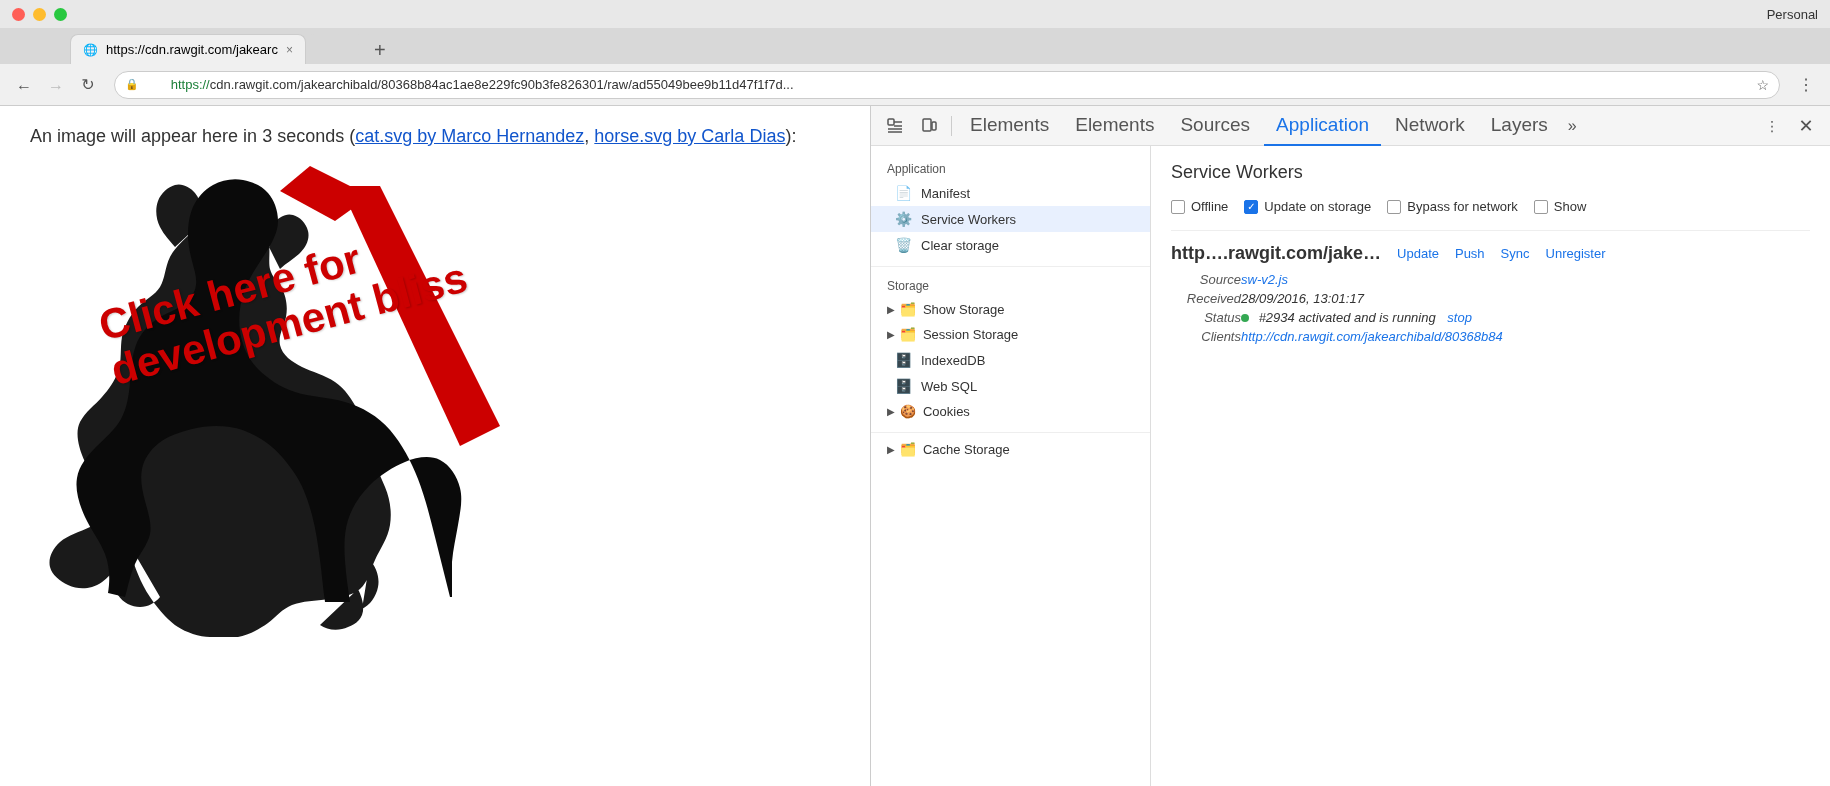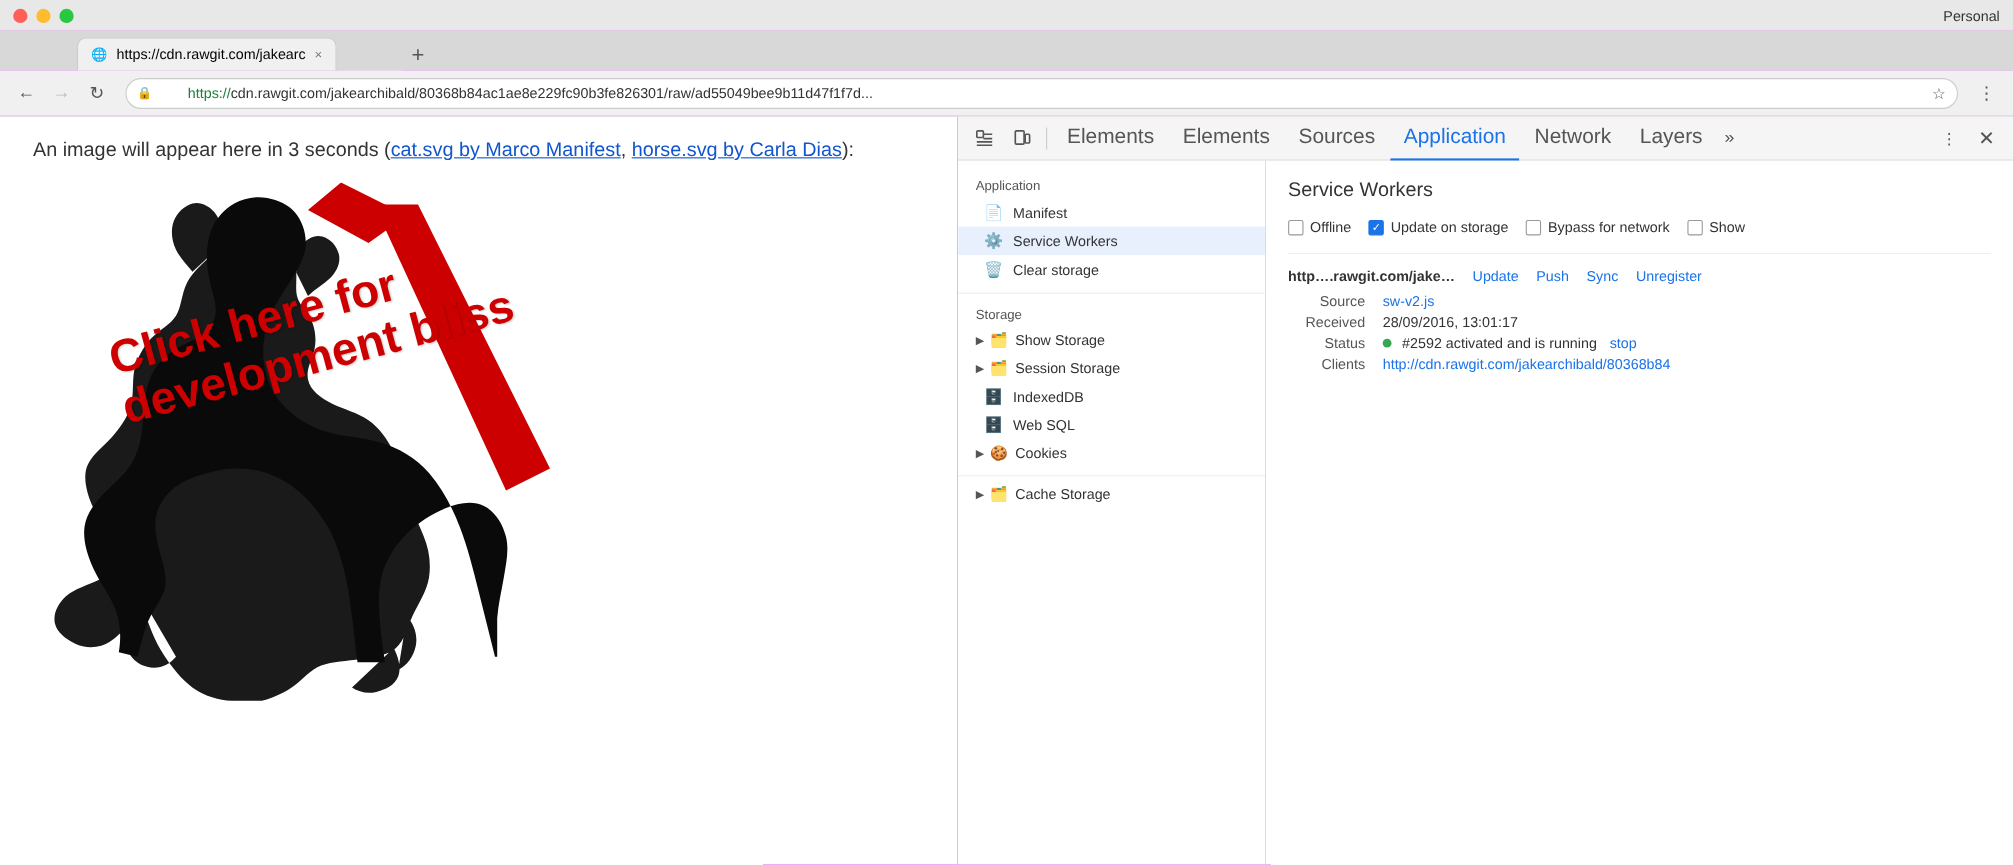--- a/index.html
+++ b/index.html
@@ -1,19 +1,19 @@
 <!DOCTYPE html>
 <html><head>
   <meta charset="utf-8">
   <style>
     * { box-sizing: border-box; margin: 0; padding: 0; }
     body { font-family: -apple-system, BlinkMacSystemFont, 'Segoe UI', sans-serif; background: #f0f0f0; width: 1830px; height: 786px; overflow: hidden; }
 
     
-    .browser-window { width: 1830px; height: 786px; background: #d946ef; display: flex; flex-direction: column; }
+    .browser-window { width: 1830px; height: 786px; background: #14532d; display: flex; flex-direction: column; }
     .title-bar { height: 28px; background: #e8e8e8; display: flex; align-items: center; padding: 0 12px; justify-content: space-between; }
     .traffic-lights { display: flex; gap: 8px; }
     .traffic-light { width: 13px; height: 13px; border-radius: 50%; }
     .tl-red { background: #ff5f57; }
     .tl-yellow { background: #febc2e; }
     .tl-green { background: #28c840; }
     .title-bar-right { font-size: 13px; color: #333; }
 
     .toolbar { height: 42px; background: #f0f0f0; display: flex; align-items: center; padding: 0 10px; gap: 4px; border-bottom: 1px solid #ccc; }
     .nav-btn { width: 28px; height: 28px; display: flex; align-items: center; justify-content: center; cursor: pointer; color: #555; font-size: 16px; border: none; background: none; }
@@ -61,23 +61,23 @@
 
     
     .dt-main { flex: 1; background: white; overflow-y: auto; padding: 16px 20px; position: relative; }
     .dt-section-title { font-size: 18px; font-weight: 400; color: #333; margin-bottom: 16px; }
     .checkbox-row { display: flex; gap: 16px; margin-bottom: 16px; flex-wrap: wrap; }
     .checkbox-item { display: flex; align-items: center; gap: 6px; font-size: 13px; color: #333; }
     .cb { width: 14px; height: 14px; border: 1px solid #999; border-radius: 2px; background: white; cursor: pointer; display: flex; align-items: center; justify-content: center; }
     .cb.checked { background: #1a73e8; border-color: #1a73e8; color: white; font-size: 10px; }
     .sw-entry { margin-top: 8px; border-top: 1px solid #eee; padding-top: 12px; }
     .sw-url-row { display: flex; align-items: center; gap: 16px; margin-bottom: 8px; }
-    .sw-url { font-weight: 600; font-size: 13px; color: #333; }
+    .sw-url { font-weight: 600; font-size: 18px; color: #333; }
     .sw-action { font-size: 13px; color: #1a73e8; cursor: pointer; text-decoration: none; }
-    .sw-detail-row { display: flex; align-items: center; gap: 16px; margin-bottom: 4px; font-size: 13px; }
+    .sw-detail-row { display: flex; align-items: center; gap: 0; margin-bottom: 4px; font-size: 13px; font-style: italic; }
     .sw-label { color: #555; width: 70px; text-align: right; flex-shrink: 0; }
     .sw-value { color: #333; }
     .sw-link { color: #1a73e8; cursor: pointer; text-decoration: none; }
     .status-dot { display: inline-block; width: 8px; height: 8px; border-radius: 50%; background: #34a853; margin-right: 6px; }
     .stop-link { color: #1a73e8; cursor: pointer; margin-left: 8px; }
     .clients-row { color: #555; }
 
     
     .annotation-overlay { position: absolute; top: 0; left: 0; right: 0; bottom: 0; pointer-events: none; }
     .click-text { position: absolute; font-size: 42px; font-weight: 900; color: #cc0000; font-family: 'Comic Sans MS', cursive, sans-serif; transform: rotate(-15deg); text-shadow: 1px 1px 2px rgba(0,0,0,0.2); line-height: 1.1; }
@@ -120,21 +120,21 @@
       </span>
       <span class="star-icon">☆</span>
     </div>
     <button class="nav-btn">⋮</button>
   </div>
 
   <div class="main-content">
 
     <div class="page-content">
       <div class="page-text">
-        <span>An image will appear here in 3 seconds (</span><a>cat.svg by Marco Manifest</a><span>, </span><a>horse.svg by Carla Dias</a><span>):</span>
+        <span>An image will appear here in 3 seconds (</span><a>cat.svg by Marco Hernandez</a><span>, </span><a>horse.svg by Carla Dias</a><span>):</span>
       </div>
 
       <div class="horse-container">
         <svg width="540" height="500" viewBox="0 0 540 500" xmlns="http://www.w3.org/2000/svg">
           <path fill="#1a1a1a" d="M180,470 C170,470 155,465 148,460 C140,455 130,445 120,430 C110,415 105,400 100,385 
             C95,370 88,355 80,340 C72,325 62,310 55,295 C48,280 45,265 50,255 
             C55,245 65,238 72,230 C79,222 84,215 88,205 C92,195 90,180 92,170 
             C94,160 100,148 108,140 C116,132 125,128 130,120 C135,112 135,100 140,90 
             C145,80 155,72 162,65 C169,58 175,52 185,48 C195,44 208,46 218,50 
             C228,54 235,62 238,72 C241,82 238,94 240,102 C242,110 248,115 252,122 
@@ -359,21 +359,21 @@
               <a class="sw-link">sw-v2.js</a>
             </div>
             <div class="sw-detail-row">
               <span class="sw-label">Received</span>
               <span class="sw-value">28/09/2016, 13:01:17</span>
             </div>
             <div class="sw-detail-row">
               <span class="sw-label">Status</span>
               <span class="sw-value">
                 <span class="status-dot"></span>
-                <span>#2592 activated and is running</span>
+                <span>#2934 activated and is running</span>
                 <a class="stop-link sw-action">stop</a>
               </span>
             </div>
             <div class="sw-detail-row">
               <span class="sw-label clients-row">Clients</span>
               <a class="sw-link">http://cdn.rawgit.com/jakearchibald/80368b84</a>
             </div>
           </div>
         </div>
       </div>

